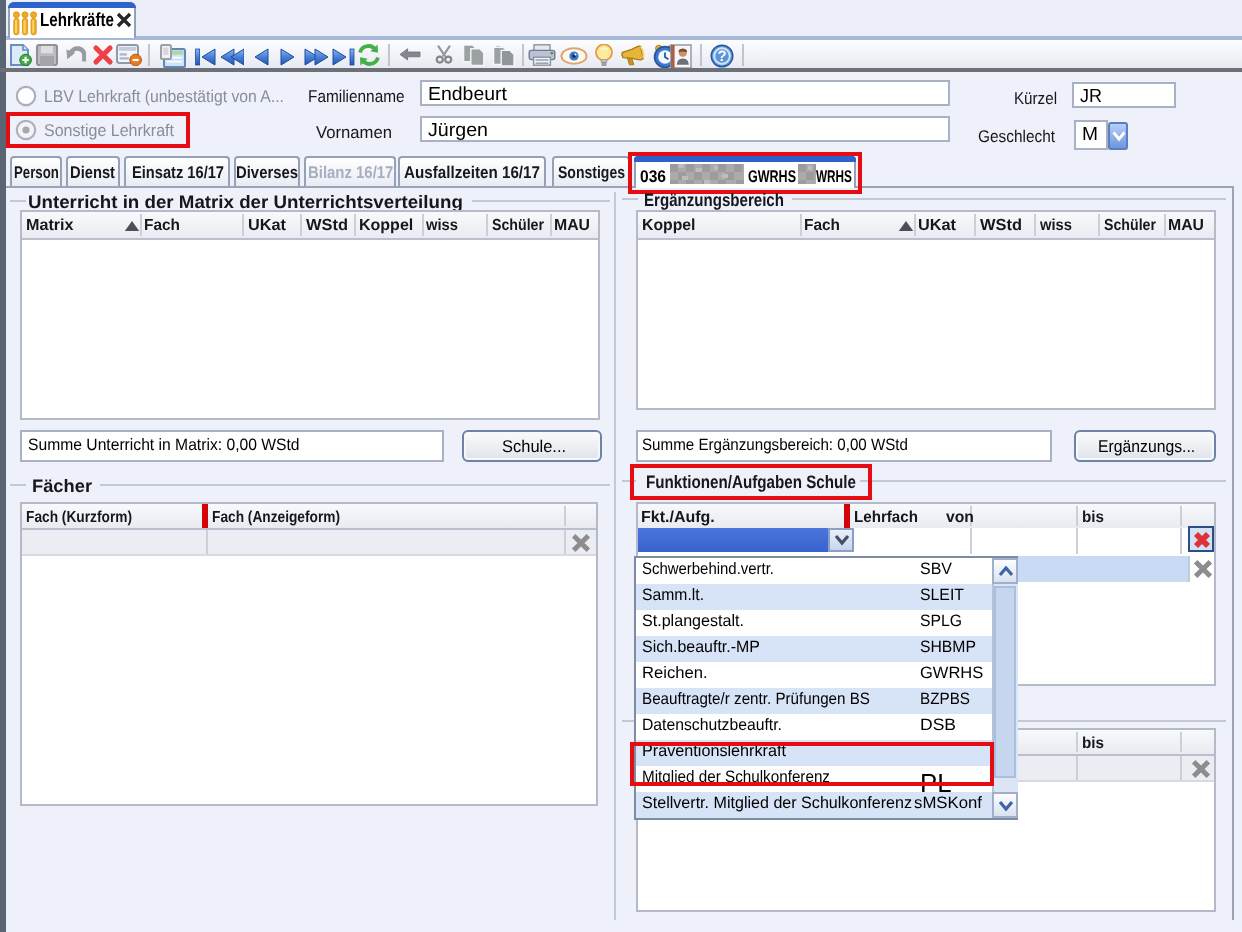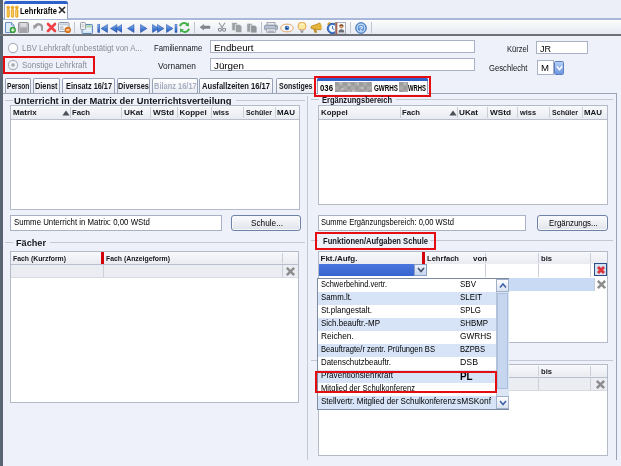--- a/index.html
+++ b/index.html
@@ -401,21 +401,21 @@
 <div class="abs" style="left:460.0px;top:319px;font-size:8.25px;font-weight:normal;color:#000;white-space:nowrap;transform:scaleX(0.9542);transform-origin:0 0;">SHBMP</div>
 <div class="abs" style="left:320.5px;top:332px;font-size:8.25px;font-weight:normal;color:#000;white-space:nowrap;transform:scaleX(1.0061);transform-origin:0 0;">Reichen.</div>
 <div class="abs" style="left:460.0px;top:332px;font-size:8.25px;font-weight:normal;color:#000;white-space:nowrap;">GWRHS</div>
 <div class="abs" style="left:318px;top:344px;width:177.5px;height:13px;background:#d7e3f6;"></div>
 <div class="abs" style="left:320.5px;top:345px;font-size:8.25px;font-weight:normal;color:#000;white-space:nowrap;transform:scaleX(0.9206);transform-origin:0 0;">Beauftragte/r zentr. Prüfungen BS</div>
 <div class="abs" style="left:460.0px;top:345px;font-size:8.25px;font-weight:normal;color:#000;white-space:nowrap;transform:scaleX(0.9238);transform-origin:0 0;">BZPBS</div>
 <div class="abs" style="left:320.5px;top:358px;font-size:8.25px;font-weight:normal;color:#000;white-space:nowrap;transform:scaleX(0.9538);transform-origin:0 0;">Datenschutzbeauftr.</div>
 <div class="abs" style="left:460.0px;top:358px;font-size:8.25px;font-weight:normal;color:#000;white-space:nowrap;transform:scaleX(1.0608);transform-origin:0 0;">DSB</div>
 <div class="abs" style="left:318px;top:370px;width:177.5px;height:13px;background:#d7e3f6;"></div>
 <div class="abs" style="left:320.5px;top:371px;font-size:8.25px;font-weight:normal;color:#000;white-space:nowrap;transform:scaleX(0.9813);transform-origin:0 0;">Präventionslehrkraft</div>
-<div class="abs" style="left:460.0px;top:371px;font-size:10px;font-weight:bold;color:#000;white-space:nowrap;transform:scaleX(0.9907);transform-origin:0 0;">PL</div>
+<div class="abs" style="left:460.0px;top:384px;font-size:13px;font-weight:normal;color:#000;white-space:nowrap;transform:scaleX(0.9907);transform-origin:0 0;">PL</div>
 <div class="abs" style="left:320.5px;top:384px;font-size:8.25px;font-weight:normal;color:#000;white-space:nowrap;transform:scaleX(0.9233);transform-origin:0 0;">Mitglied der Schulkonferenz</div>
 <div class="abs" style="left:460.0px;top:396px;font-size:8.25px;font-weight:normal;color:#000;white-space:nowrap;transform:scaleX(1.0218);transform-origin:0 0;">MSKonf</div>
 <div class="abs" style="left:318px;top:396px;width:177.5px;height:13px;background:#d7e3f6;"></div>
 <div class="abs" style="left:320.5px;top:397px;font-size:8.25px;font-weight:normal;color:#000;white-space:nowrap;transform:scaleX(0.9748);transform-origin:0 0;">Stellvertr. Mitglied der Schulkonferenz</div>
 <div class="abs" style="left:457.0px;top:397px;font-size:8.25px;font-weight:normal;color:#000;white-space:nowrap;transform:scaleX(1.0154);transform-origin:0 0;">sMSKonf</div>
 <div class="abs" style="left:495.5px;top:279px;width:13px;height:129.5px;background:#dce5f3;border-left:1px solid #b7c2d4;"></div>
 <div class="abs" style="left:495.5px;top:279px;width:13px;height:13px;background:linear-gradient(#fdfdfe,#d9e2f0);border:1px solid #9fb0c8;">
 <svg style="position:absolute;left:2px;top:3px;" width="8" height="6" viewBox="0 0 8 6">
       <path d="M1 4.5 L4 1 L7 4.5" stroke="#3e63a8" stroke-width="1.6" fill="none"></path>
     </svg>

